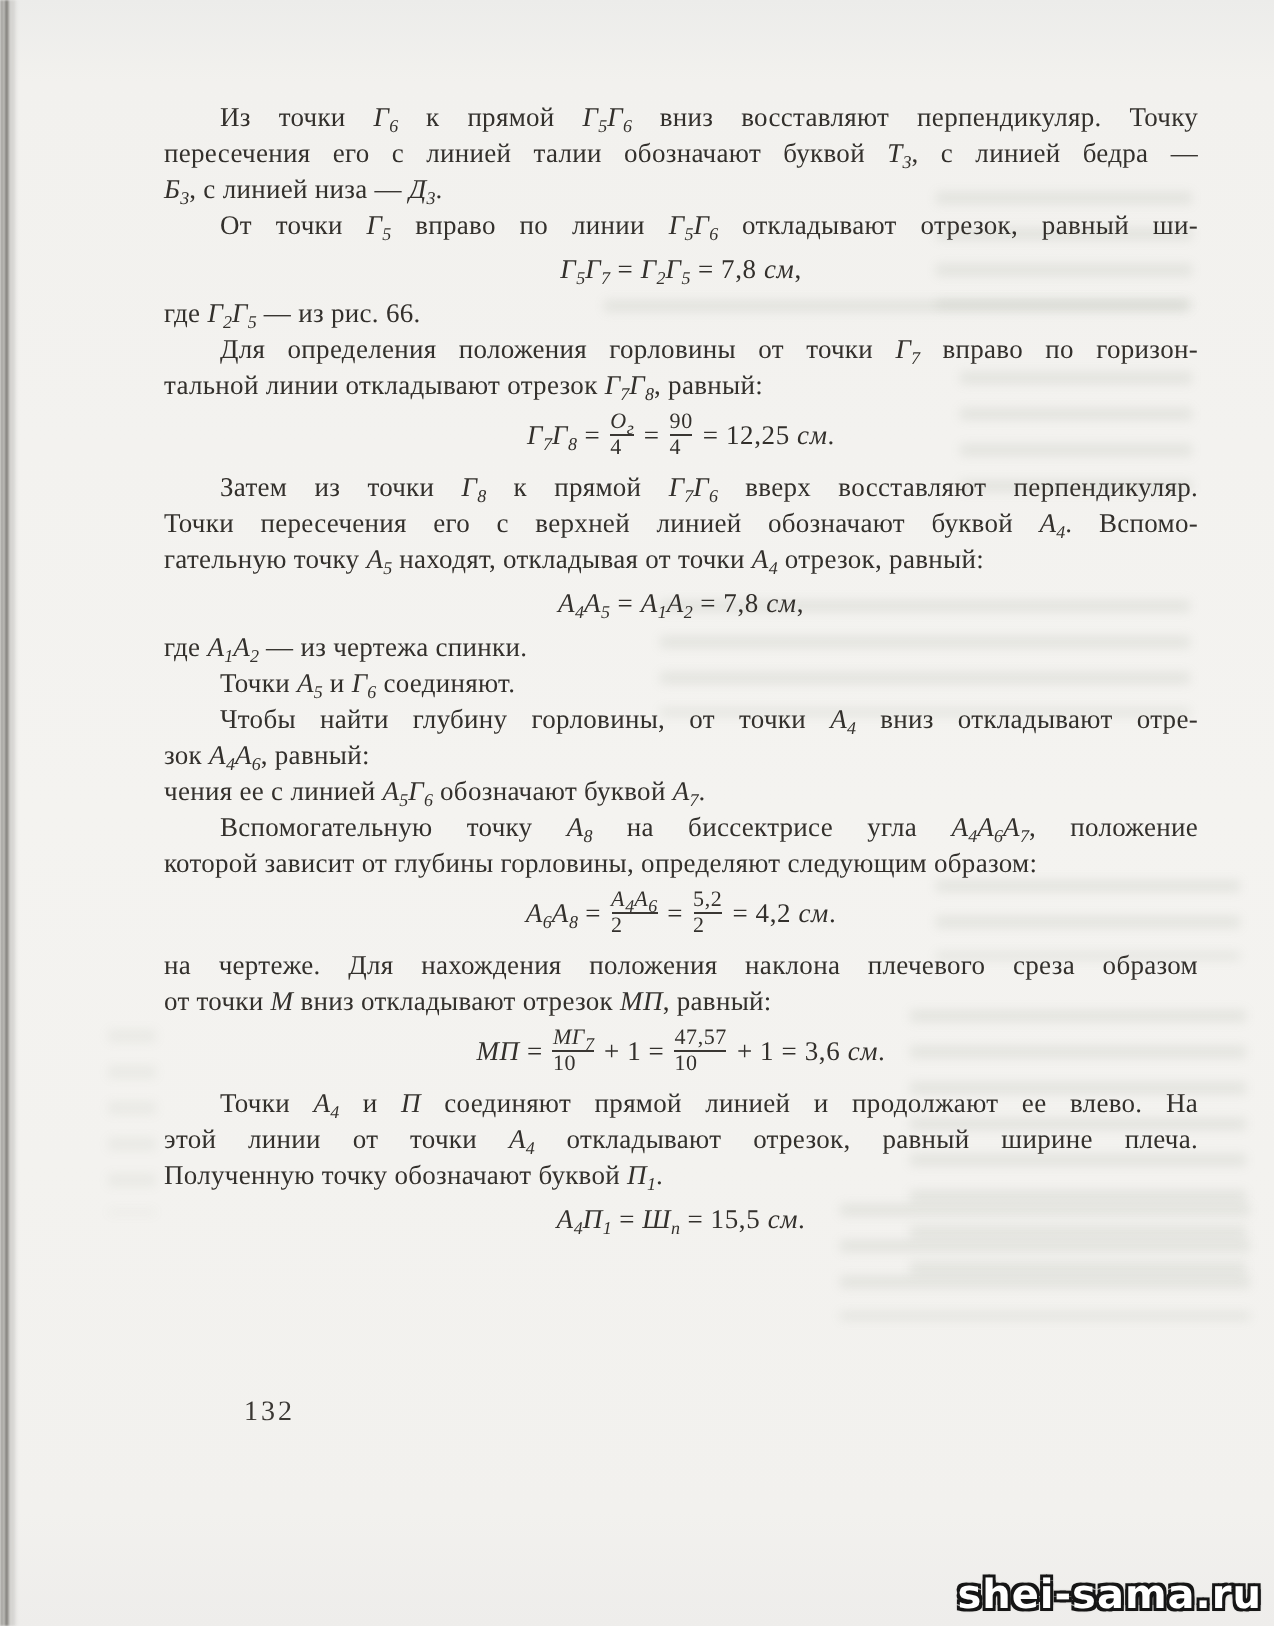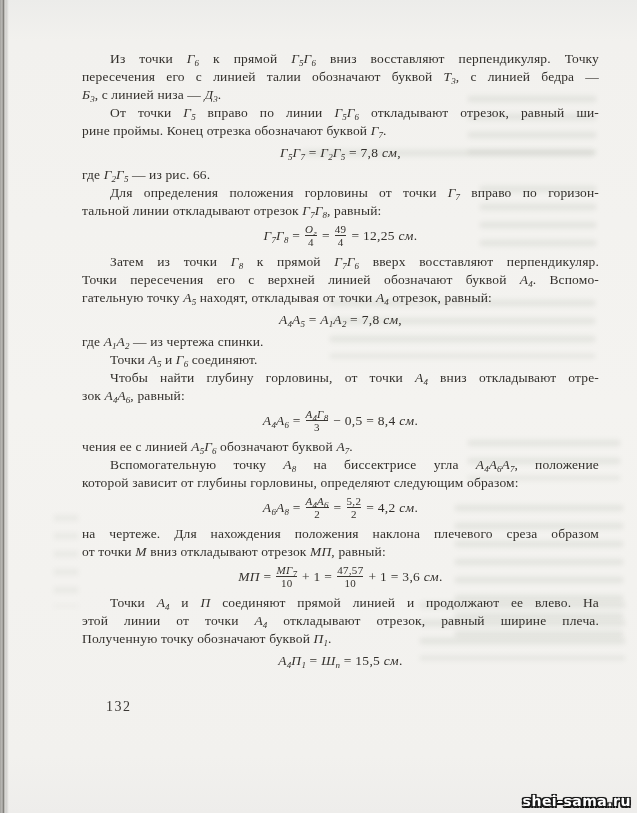--- a/index.html
+++ b/index.html
@@ -22,30 +22,30 @@
   .para{margin:0;}
   .para .line{text-align:justify;text-align-last:justify;white-space:normal;}
   .para .line.last{text-align-last:auto;}
   .para .line.first{text-indent:28px;}
   sub{font-size:9px;line-height:0;vertical-align:-3px;letter-spacing:0;}
   .formula{
     text-align:center;margin:3px 0 4px 0;white-space:nowrap;
     letter-spacing:.3px;
   }
   .formula .ftext{display:inline-block;vertical-align:middle;padding:0 3px;}
-  .frac{display:inline-block;vertical-align:middle;text-align:center;padding:0 2px;}
+  .frac{display:inline-block;vertical-align:middle;text-align:left;padding:0 2px;}
   .frac .num{display:block;font-size:11px;line-height:12px;}
   .frac .den{display:block;font-size:11px;line-height:13px;border-top:1px solid #3a3733;}
   .page-number{
-    position:absolute;left:106px;top:699px;font-size:14px;letter-spacing:1.5px;color:#3a3733;
+    position:absolute;left:122px;top:699px;font-size:14px;letter-spacing:1.5px;color:#3a3733;
   }
   .watermark{
     position:absolute;right:6px;bottom:4px;
     font-family:"DejaVu Sans","Liberation Sans",sans-serif;
-    font-weight:bold;font-size:14px;letter-spacing:.5px;color:#ffffff;
+    font-weight:bold;font-size:20px;letter-spacing:.5px;color:#ffffff;
     text-shadow:-1.5px -1.5px 0 #161616,1.5px -1.5px 0 #161616,-1.5px 1.5px 0 #161616,1.5px 1.5px 0 #161616,0 0 2px #161616;
     padding-left:26px;
   }
   
   .bleed{
     position:absolute;filter:blur(2.6px);opacity:.38;pointer-events:none;
     background:repeating-linear-gradient(180deg,rgba(138,148,132,.40) 0 6px,rgba(244,243,240,0) 6px 18px);
   }
   .b1{left:468px;top:96px;width:128px;height:58px;}
   .b2{left:302px;top:150px;width:292px;height:18px;}
@@ -72,48 +72,46 @@
   <div class="bleed b8"></div>
 
   <div class="text-col">
       <div class="para">
         <div class="line first">Из точки <i>Г<sub>6</sub></i> к прямой <i>Г<sub>5</sub>Г<sub>6</sub></i> вниз восставляют перпендикуляр. Точку</div>
         <div class="line">пересечения его с линией талии обозначают буквой <i>Т<sub>3</sub></i>, с линией бедра —</div>
         <div class="line last"><i>Б<sub>3</sub></i>, с линией низа — <i>Д<sub>3</sub></i>.</div>
       </div>
       <div class="para">
         <div class="line first">От точки <i>Г<sub>5</sub></i> вправо по линии <i>Г<sub>5</sub>Г<sub>6</sub></i> откладывают отрезок, равный ши-</div>
-        <div class="line last">рине проймы. Конец отрезка обозначают буквой <i>Г<sub>7</sub></i>.</div>
       </div>
       <div class="formula"><span class="ftext"><i>Г<sub>5</sub>Г<sub>7</sub></i> = <i>Г<sub>2</sub>Г<sub>5</sub></i> = 7,8 <i>см</i>,</span></div>
       <div class="para">
         <div class="line last">где <i>Г<sub>2</sub>Г<sub>5</sub></i> — из рис. 66.</div>
       </div>
       <div class="para">
         <div class="line first">Для определения положения горловины от точки <i>Г<sub>7</sub></i> вправо по горизон-</div>
         <div class="line last">тальной линии откладывают отрезок <i>Г<sub>7</sub>Г<sub>8</sub></i>, равный:</div>
       </div>
-      <div class="formula"><span class="ftext"><i>Г<sub>7</sub>Г<sub>8</sub></i> =</span><span class="frac"><span class="num"><i>О<sub>г</sub></i></span><span class="den">4</span></span><span class="ftext">=</span><span class="frac"><span class="num">49</span><span class="den">4</span></span><span class="ftext">= 12,25 <i>см</i>.</span></div>
+      <div class="formula"><span class="ftext"><i>Г<sub>7</sub>Г<sub>8</sub></i> =</span><span class="frac"><span class="num"><i>О<sub>г</sub></i></span><span class="den">4</span></span><span class="ftext">=</span><span class="frac"><span class="num">90</span><span class="den">4</span></span><span class="ftext">= 12,25 <i>см</i>.</span></div>
       <div class="para">
         <div class="line first">Затем из точки <i>Г<sub>8</sub></i> к прямой <i>Г<sub>7</sub>Г<sub>6</sub></i> вверх восставляют перпендикуляр.</div>
         <div class="line">Точки пересечения его с верхней линией обозначают буквой <i>А<sub>4</sub></i>. Вспомо-</div>
         <div class="line last">гательную точку <i>А<sub>5</sub></i> находят, откладывая от точки <i>А<sub>4</sub></i> отрезок, равный:</div>
       </div>
       <div class="formula"><span class="ftext"><i>А<sub>4</sub>А<sub>5</sub></i> = <i>А<sub>1</sub>А<sub>2</sub></i> = 7,8 <i>см</i>,</span></div>
       <div class="para">
         <div class="line last">где <i>А<sub>1</sub>А<sub>2</sub></i> — из чертежа спинки.</div>
       </div>
       <div class="para">
         <div class="line last first">Точки <i>А<sub>5</sub></i> и <i>Г<sub>6</sub></i> соединяют.</div>
       </div>
       <div class="para">
         <div class="line first">Чтобы найти глубину горловины, от точки <i>А<sub>4</sub></i> вниз откладывают отре-</div>
         <div class="line last">зок <i>А<sub>4</sub>А<sub>6</sub></i>, равный:</div>
       </div>
-      <div class="formula"><span class="ftext"><i>А<sub>4</sub>А<sub>6</sub></i> =</span><span class="frac"><span class="num"><i>А<sub>4</sub>Г<sub>8</sub></i></span><span class="den">3</span></span><span class="ftext">− 0,5 = 8,4 <i>см</i>.</span></div>
       <div class="para">
         <div class="line last">чения ее с линией <i>А<sub>5</sub>Г<sub>6</sub></i> обозначают буквой <i>А<sub>7</sub></i>.</div>
       </div>
       <div class="para">
         <div class="line first">Вспомогательную точку <i>А<sub>8</sub></i> на биссектрисе угла <i>А<sub>4</sub>А<sub>6</sub>А<sub>7</sub></i>, положение</div>
         <div class="line last">которой зависит от глубины горловины, определяют следующим образом:</div>
       </div>
       <div class="formula"><span class="ftext"><i>А<sub>6</sub>А<sub>8</sub></i> =</span><span class="frac"><span class="num"><i>А<sub>4</sub>А<sub>6</sub></i></span><span class="den">2</span></span><span class="ftext">=</span><span class="frac"><span class="num">5,2</span><span class="den">2</span></span><span class="ftext">= 4,2 <i>см</i>.</span></div>
       <div class="para">
         <div class="line">на чертеже. Для нахождения положения наклона плечевого среза образом</div>

